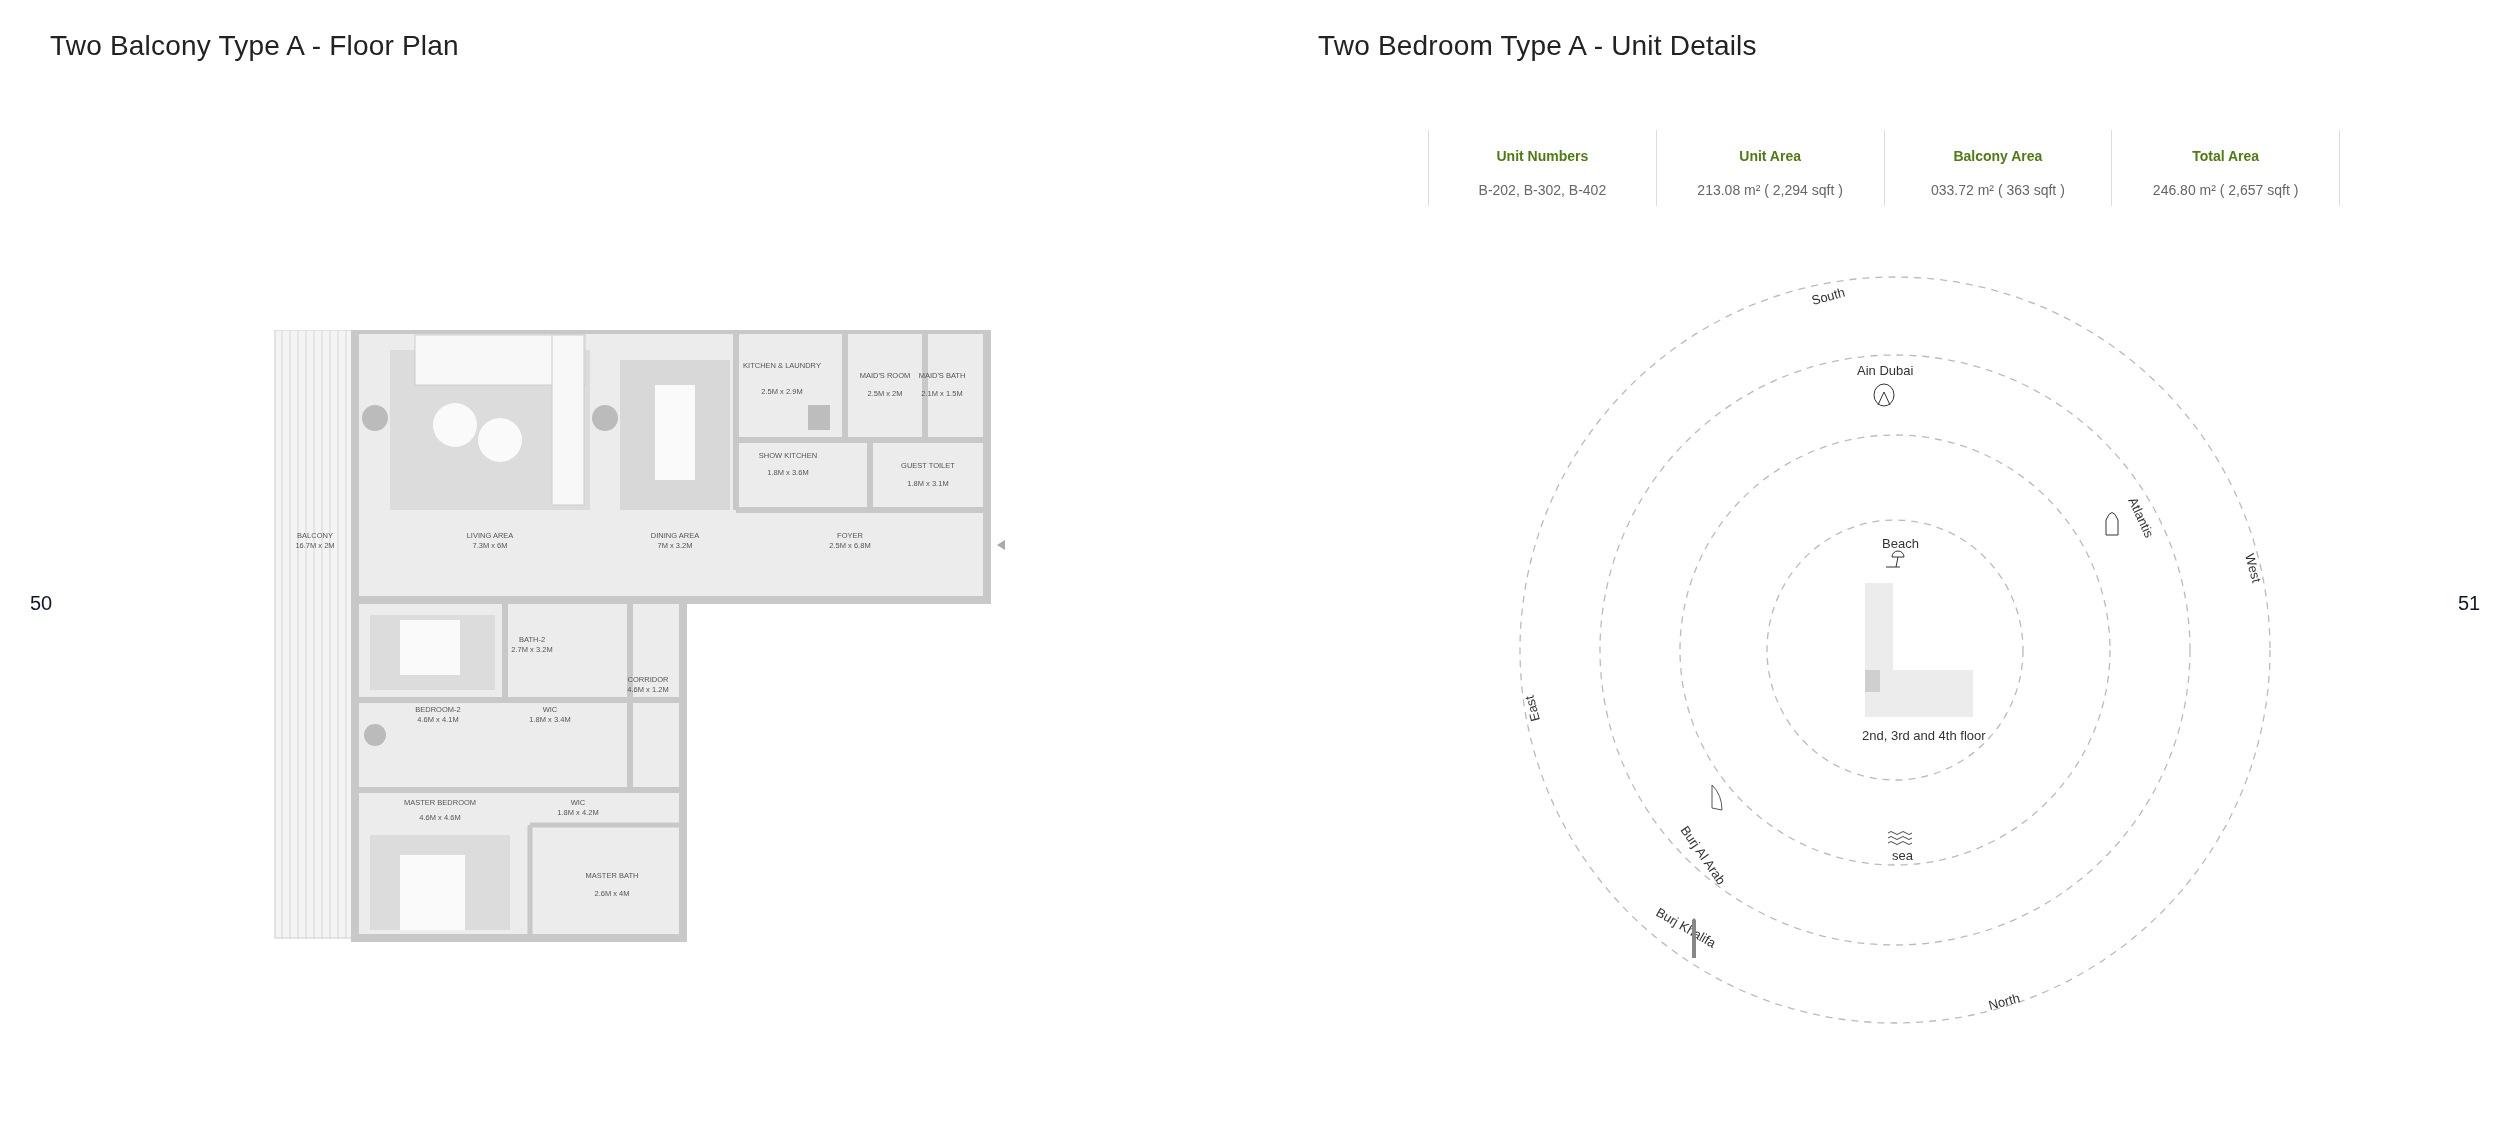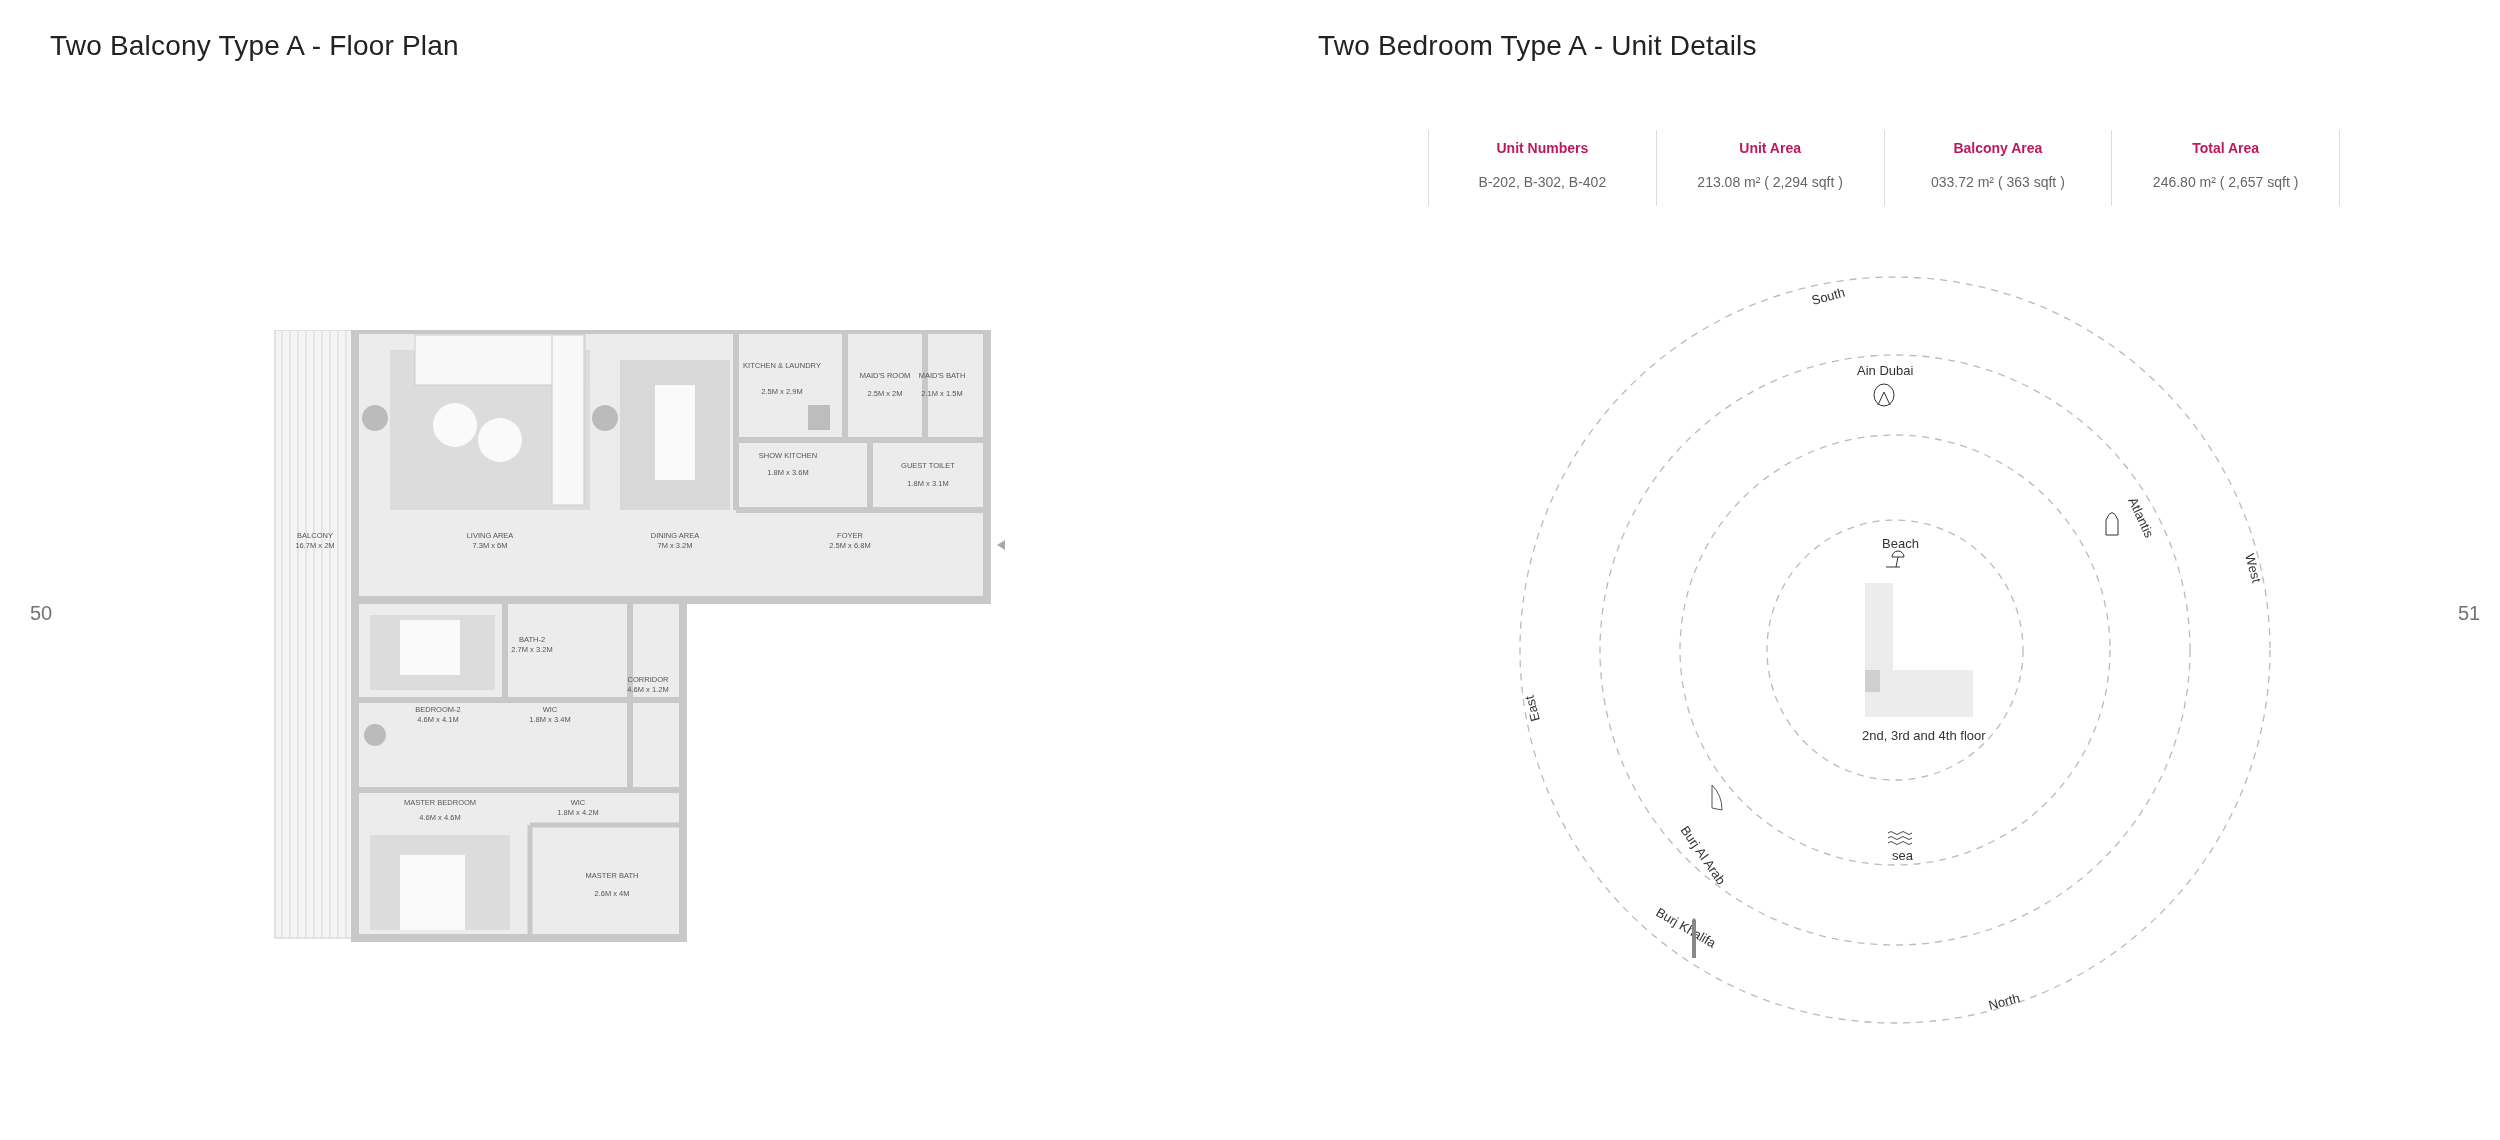--- a/index.html
+++ b/index.html
@@ -1,22 +1,22 @@
 <!DOCTYPE html>
 <html><head>
 <meta charset="utf-8">
 <style>
   html,body{margin:0;padding:0;background:#fff;}
   body{width:2500px;height:1140px;position:relative;overflow:hidden;font-family:"Liberation Sans",sans-serif;color:#2a2a2a;}
   .title{position:absolute;top:30px;font-size:28px;color:#222;font-weight:400;letter-spacing:0.2px;}
-  .pagenum{position:absolute;top:592px;font-size:20px;color:#737373;margin-top:10px;}
+  .pagenum{position:absolute;top:592px;font-size:20px;color:#0f172a;}
   .specs{position:absolute;left:1428px;top:130px;width:912px;height:76px;display:flex;}
   .spec{flex:1;border-left:1px solid #ddd;text-align:center;}
   .spec:last-child{border-right:1px solid #ddd;}
-  .spec .h{font-size:14px;font-weight:700;color:#be185d;margin-top:10px;}
+  .spec .h{font-size:14px;font-weight:700;color:#4d7c0f;margin-top:18px;}
   .spec .v{font-size:14px;color:#666;margin-top:18px;}
   .plan{position:absolute;left:270px;top:330px;}
   .lbl{font-family:"Liberation Sans",sans-serif;font-size:7.5px;fill:#555;text-anchor:middle;}
   .compass{position:absolute;left:1500px;top:270px;}
   .ctext{font-family:"Liberation Sans",sans-serif;font-size:13px;fill:#333;}
 </style>
 </head>
 <body>
 
 <div class="title" style="left:50px;">Two Balcony Type A - Floor Plan</div>

